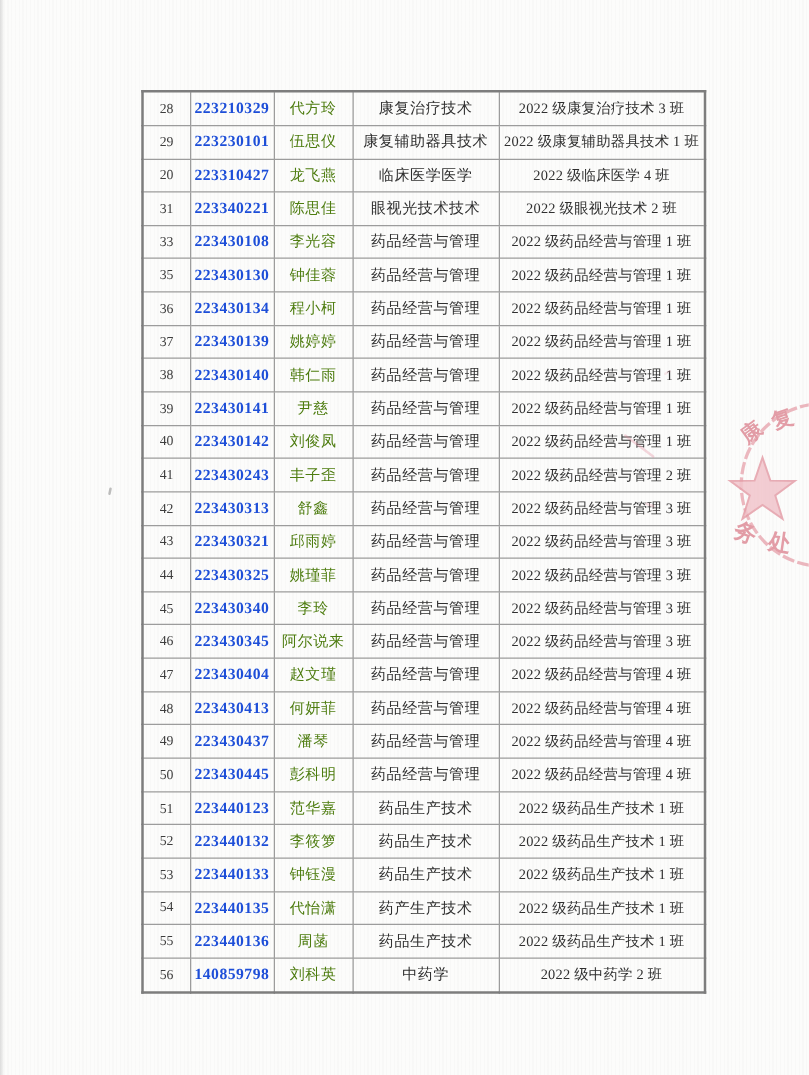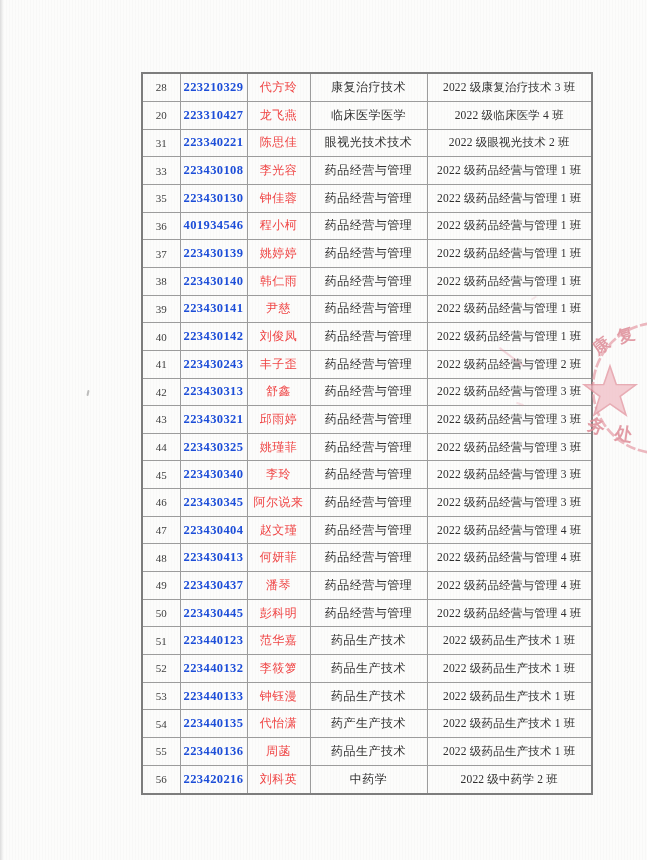--- a/index.html
+++ b/index.html
@@ -11,42 +11,42 @@
   
   body::before{
     content:"";position:absolute;inset:0;pointer-events:none;
     background:repeating-linear-gradient(90deg, rgba(0,0,0,0.015) 0 1px, transparent 1px 3px);
   }
   .edge-shadow{
     position:absolute;left:0;top:0;width:3px;height:860px;
     background:linear-gradient(90deg,#dcdcdc,#f6f6f5);
   }
   .table-wrap{
-    position:absolute;left:122px;top:72px;width:450px;height:609px;padding-left:19px;
+    position:absolute;left:94px;top:72px;width:450px;height:609px;padding-left:19px;
   }
   table.roster{
     width:450px;height:723px;border-collapse:collapse;table-layout:fixed;
     border:2px solid #7d7d7d;
   }
   table.roster td{
     border:1px solid #9c9c9c;
     text-align:center;vertical-align:middle;padding:0;
     overflow:hidden;white-space:nowrap;
   }
   td.c-no{
     font-family:"Liberation Serif", serif;
     font-size:11px;color:#3d3d3d;
   }
   td.c-id{
     font-family:Liberation Serif, serif;
     font-size:12.5px;font-weight:600;letter-spacing:.4px;color:#1d4ed8;
   }
   td.c-name{
     font-family:"Liberation Serif", serif;
-    font-size:12px;color:#ef4444;letter-spacing:.5px;
+    font-size:12px;color:#4d7c0f;letter-spacing:.5px;
   }
   td.c-major{
     font-family:"Liberation Serif", serif;
     font-size:12px;color:#2f2f2f;letter-spacing:.5px;
   }
   td.c-class{
     font-family:"Liberation Serif", serif;
     font-size:11.5px;color:#2f2f2f;letter-spacing:.2px;
   }
   
@@ -84,20 +84,27 @@
     </colgroup>
     <tbody id="table-body">
   <tr>
     <td class="c-no">28</td>
     <td class="c-id">223210329</td>
     <td class="c-name">代方玲</td>
     <td class="c-major">康复治疗技术</td>
     <td class="c-class">2022 级康复治疗技术 3 班</td>
   </tr>
 
+  <tr>
+    <td class="c-no">29</td>
+    <td class="c-id">223230101</td>
+    <td class="c-name">伍思仪</td>
+    <td class="c-major">康复辅助器具技术</td>
+    <td class="c-class">2022 级康复辅助器具技术 1 班</td>
+  </tr>
 
   <tr>
     <td class="c-no">20</td>
     <td class="c-id">223310427</td>
     <td class="c-name">龙飞燕</td>
     <td class="c-major">临床医学医学</td>
     <td class="c-class">2022 级临床医学 4 班</td>
   </tr>
 
   <tr>
@@ -121,21 +128,21 @@
   <tr>
     <td class="c-no">35</td>
     <td class="c-id">223430130</td>
     <td class="c-name">钟佳蓉</td>
     <td class="c-major">药品经营与管理</td>
     <td class="c-class">2022 级药品经营与管理 1 班</td>
   </tr>
 
   <tr>
     <td class="c-no">36</td>
-    <td class="c-id">401934546</td>
+    <td class="c-id">223430134</td>
     <td class="c-name">程小柯</td>
     <td class="c-major">药品经营与管理</td>
     <td class="c-class">2022 级药品经营与管理 1 班</td>
   </tr>
 
   <tr>
     <td class="c-no">37</td>
     <td class="c-id">223430139</td>
     <td class="c-name">姚婷婷</td>
     <td class="c-major">药品经营与管理</td>
@@ -281,21 +288,21 @@
   <tr>
     <td class="c-no">55</td>
     <td class="c-id">223440136</td>
     <td class="c-name">周菡</td>
     <td class="c-major">药品生产技术</td>
     <td class="c-class">2022 级药品生产技术 1 班</td>
   </tr>
 
   <tr>
     <td class="c-no">56</td>
-    <td class="c-id">223420216</td>
+    <td class="c-id">140859798</td>
     <td class="c-name">刘科英</td>
     <td class="c-major">中药学</td>
     <td class="c-class">2022 级中药学 2 班</td>
   </tr>
 </tbody>
   </table>
 </div>
 
 <svg class="stamp" viewBox="560 312 87 155" width="87" height="155">
 

